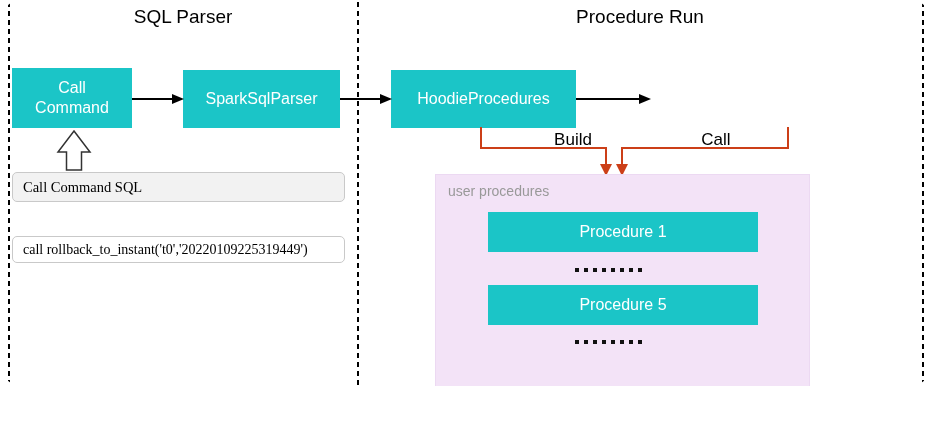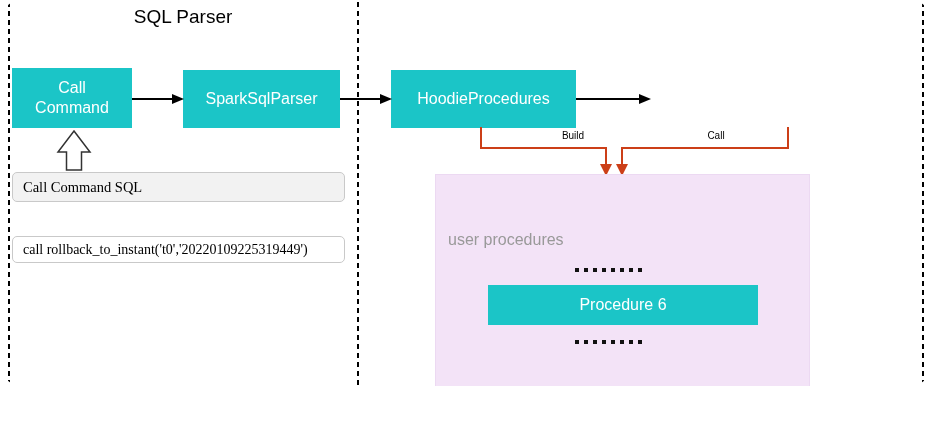--- a/index.html
+++ b/index.html
@@ -36,44 +36,45 @@
     border-top:5px solid transparent;border-bottom:5px solid transparent;
   }
   .sql-box{
     position:absolute;left:12px;width:333px;box-sizing:border-box;
     border:1px solid var(--panel-border);border-radius:5px;background:#fff;
     display:flex;align-items:center;padding:0 10px;white-space:nowrap;overflow:hidden;font-family:Liberation Serif, serif;
   }
   .sql-header{top:172px;height:30px;background:var(--panel-header-bg);font-size:14.5px;}
   .sql-row1{top:206px;height:27px;font-size:12.5px;}
   .sql-row2{top:236px;height:27px;font-size:14px;}
-  .edge-label{position:absolute;top:130px;font-size:10px;text-align:center;color:#000;}
+  .edge-label{position:absolute;top:130px;font-size:17px;text-align:center;color:#000;}
   .pink-panel{
     position:absolute;left:435px;top:174px;width:375px;height:244px;box-sizing:border-box;
     background:var(--panel-pink);border:1px solid #ECD9F2;
   }
-  .pink-label{position:absolute;left:12px;top:8px;font-size:16px;color:var(--muted-label);margin-top:48px;}
+  .pink-label{position:absolute;left:12px;top:8px;font-size:14px;color:var(--muted-label);}
   .proc{
     position:absolute;left:52px;width:270px;height:40px;background:var(--node-fill);
     color:var(--node-text);display:flex;align-items:center;justify-content:center;font-size:16px;
   }
   .dots-row{position:absolute;left:139px;display:flex;gap:5px;align-items:center;}
   .dot{width:4px;height:4px;background:#111;display:inline-block;}
   svg{position:absolute;overflow:visible;}
 </style>
 </head>
 <body>
 
 <div class="canvas">
 
   <div class="dash" style="left:8px"></div>
   <div class="dash" style="left:357px"></div>
   <div class="dash" style="left:922px"></div>
 
   <div class="section-title" style="left:8px;width:350px">SQL Parser</div>
+  <div class="section-title" style="left:358px;width:564px">Procedure Run</div>
 
   <div class="node" style="left:12px;top:68px;width:120px;height:60px">Call
 Command</div>
   <div class="node" style="left:183px;top:70px;width:157px;height:58px">SparkSqlParser</div>
   <div class="node" style="left:391px;top:70px;width:185px;height:58px">HoodieProcedures</div>
 
   <div class="arrow-h" style="left:132px;top:98px;width:40px"></div>
   <div class="arrow-h" style="left:340px;top:98px;width:40px"></div>
   <div class="arrow-h" style="left:576px;top:98px;width:63px"></div>
 
@@ -88,31 +89,32 @@
     <path d="M11 0 V21 H136 V39" fill="none" stroke="var(--connector-orange)" stroke-width="2"></path>
     <path d="M318 0 V21 H152 V39" fill="none" stroke="var(--connector-orange)" stroke-width="2"></path>
     <polygon points="130,37 142,37 136,49" fill="var(--connector-orange)"></polygon>
     <polygon points="146,37 158,37 152,49" fill="var(--connector-orange)"></polygon>
   </svg>
   <div class="edge-label" style="left:548px;width:50px">Build</div>
   <div class="edge-label" style="left:692px;width:48px">Call</div>
 
   <div class="pink-panel">
     <div class="pink-label">user procedures</div>
+    <div class="proc" style="top:37px">Procedure 1</div>
     <div class="dots-row" style="top:93px">
         <span class="dot"></span>
         <span class="dot"></span>
         <span class="dot"></span>
         <span class="dot"></span>
         <span class="dot"></span>
         <span class="dot"></span>
         <span class="dot"></span>
         <span class="dot"></span>
       </div>
-    <div class="proc" style="top:110px">Procedure 6</div>
+    <div class="proc" style="top:110px">Procedure 5</div>
     <div class="dots-row" style="top:165px">
         <span class="dot"></span>
         <span class="dot"></span>
         <span class="dot"></span>
         <span class="dot"></span>
         <span class="dot"></span>
         <span class="dot"></span>
         <span class="dot"></span>
         <span class="dot"></span>
       </div>

